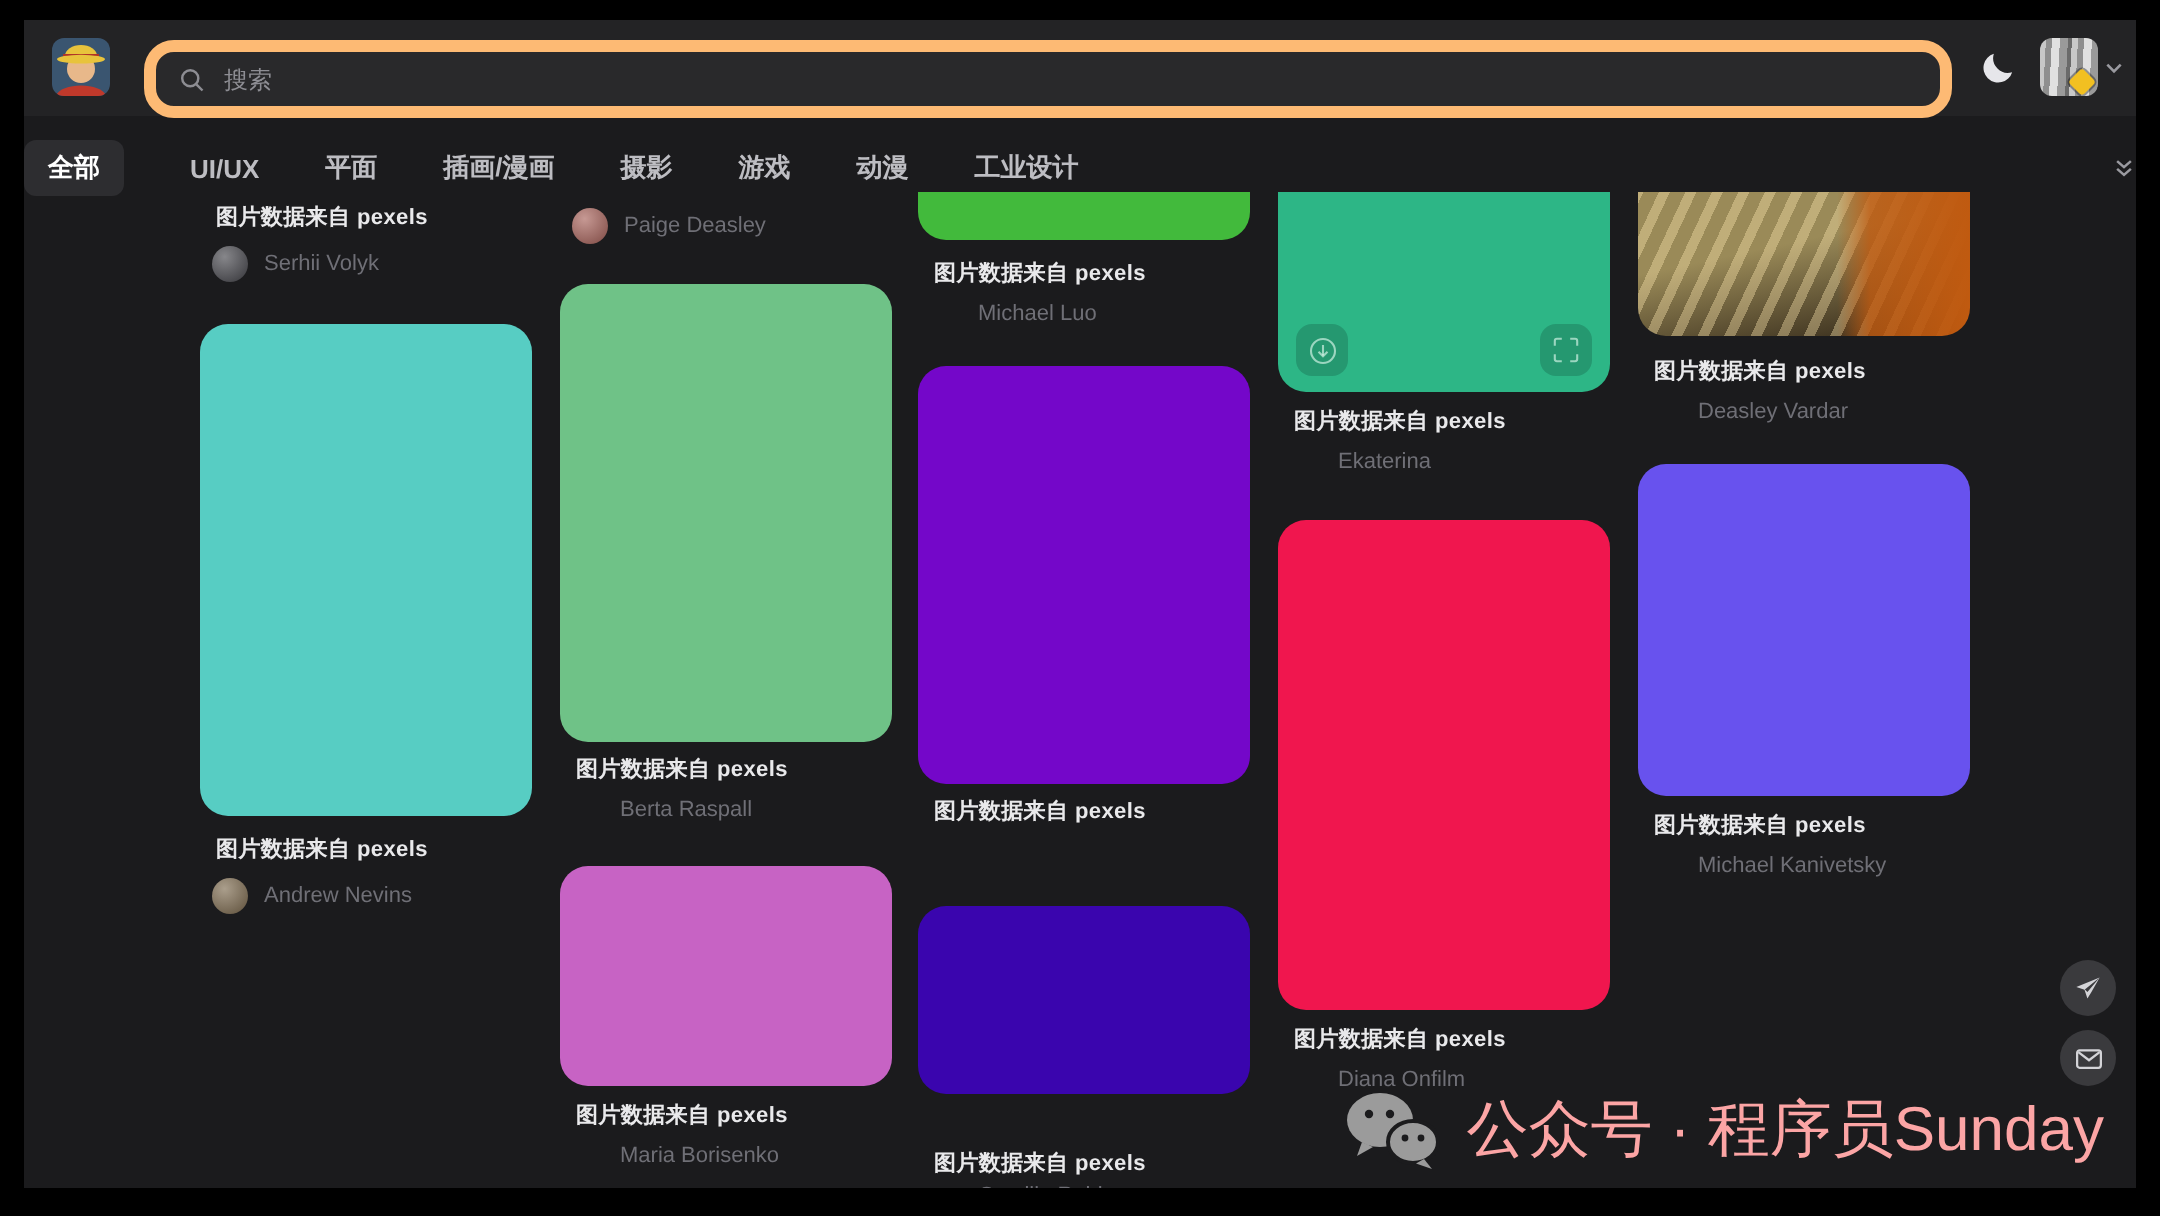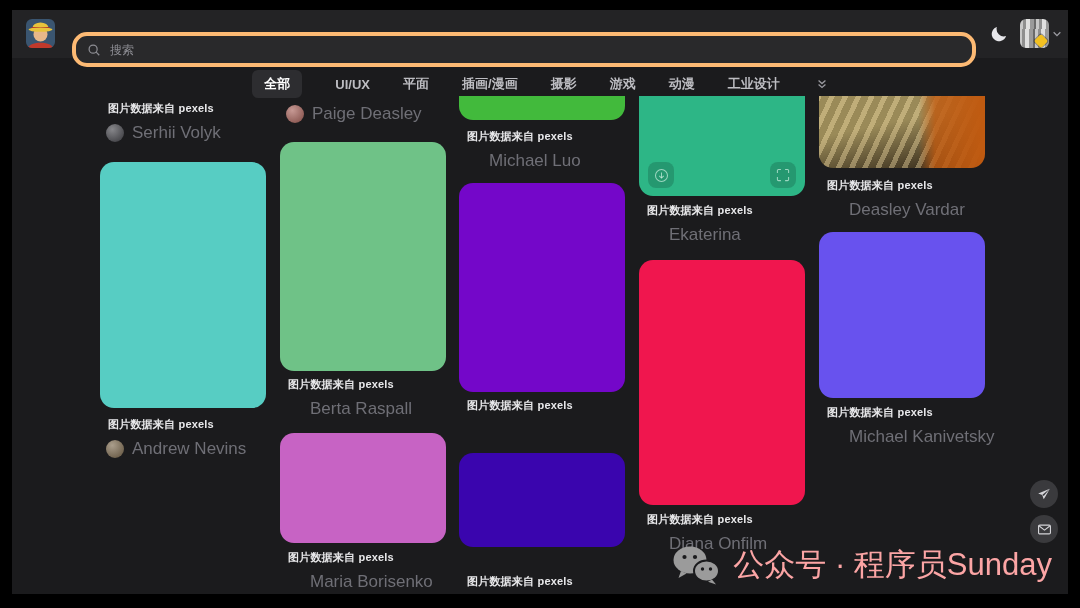--- a/index.html
+++ b/index.html
@@ -4,48 +4,48 @@
 <style>
   html,body{margin:0;padding:0;}
   body{width:1080px;height:608px;background:#000;overflow:hidden;
        font-family:"Liberation Sans","DejaVu Sans",sans-serif;position:relative;}
   .app{position:absolute;left:12px;top:10px;width:1056px;height:584px;
        background:#1b1b1d;overflow:hidden;}
   
   .header{position:absolute;left:0;top:0;right:0;height:48px;background:#232325;}
   .user-avatar{position:absolute;left:14px;top:9px;width:29px;height:29px;border-radius:6px;
        overflow:hidden;cursor:pointer;}
-  .searchbar{position:absolute;left:60px;right:92px;top:22px;height:27px;border-radius:15px;
-       background:#29292b;border:4px solid #fdba74;display:flex;align-items:center;padding:0 11px;gap:7px;}
+  .searchbar{position:absolute;left:60px;right:92px;top:10px;height:27px;border-radius:15px;
+       background:#29292b;border:6px solid #fdba74;display:flex;align-items:center;padding:0 11px;gap:7px;}
   .searchbar input{flex:1;background:transparent;border:none;outline:none;color:#cfcfd4;font-size:12px;
        font-family:inherit;}
   .searchbar input::placeholder{color:#8d8d93;}
   .theme-btn{position:absolute;right:58px;top:13px;width:22px;height:22px;display:flex;
        align-items:center;justify-content:center;cursor:pointer;}
   .profile{position:absolute;right:6px;top:9px;display:flex;align-items:center;gap:3px;cursor:pointer;}
   .profile-avatar{width:29px;height:29px;border-radius:6px;position:relative;overflow:hidden;
        background:repeating-linear-gradient(93deg,#c8c8c8 0 3px,#8f8f8f 3px 6px,#e0e0e0 6px 10px,#9a9a9a 10px 14px,#6a6a6a 14px 16px);}
   .vip-badge{position:absolute;right:3px;bottom:2px;width:10px;height:10px;background:#f2c021;
        transform:rotate(45deg);border-radius:2px;box-shadow:0 0 0 1px rgba(0,0,0,.35);}
   
   .tabs{position:absolute;top:58px;left:0;right:0;height:32px;display:flex;
-       align-items:center;justify-content:center;}
+       align-items:center;justify-content:space-between;}
   .tab-list{display:flex;align-items:center;gap:33px;}
   .tab{color:#bdbdc2;font-size:13px;font-weight:600;cursor:pointer;white-space:nowrap;}
   .tab.active{color:#fff;background:#2d2d30;padding:5px 12px;border-radius:6px;}
   .tabs-more{margin-left:36px;display:flex;align-items:center;cursor:pointer;}
   
   .content{position:absolute;left:0;top:86px;right:0;bottom:0;overflow:hidden;}
   .column{position:absolute;top:0;width:166px;height:100%;}
   .card{position:absolute;left:0;width:166px;border-radius:14px;cursor:pointer;}
   .card.cut{border-radius:0 0 14px 14px;}
   .caption{position:absolute;left:8px;font-size:11px;font-weight:700;color:#e9e9eb;
        letter-spacing:.2px;white-space:nowrap;}
   .author{position:absolute;left:6px;display:flex;align-items:center;gap:8px;color:#6f6f76;
-       font-size:17px;cursor:pointer;white-space:nowrap;}
+       font-size:11px;cursor:pointer;white-space:nowrap;}
   .author.noav{left:30px;}
   .author .av{width:18px;height:18px;border-radius:50%;flex:0 0 auto;
        background-image:radial-gradient(circle at 35% 30%,rgba(255,255,255,.35),rgba(0,0,0,.25));}
   .cardbtn{position:absolute;bottom:8px;width:26px;height:26px;border-radius:8px;
        background:rgba(10,45,35,.22);display:flex;align-items:center;justify-content:center;cursor:pointer;}
   .cardbtn.l{left:9px;} .cardbtn.r{right:9px;}
   
   .fab{position:absolute;right:10px;width:28px;height:28px;border-radius:50%;background:#3a3a3d;
        display:flex;align-items:center;justify-content:center;cursor:pointer;z-index:5;}
   .fab.send{top:470px;} .fab.mail{top:505px;}

